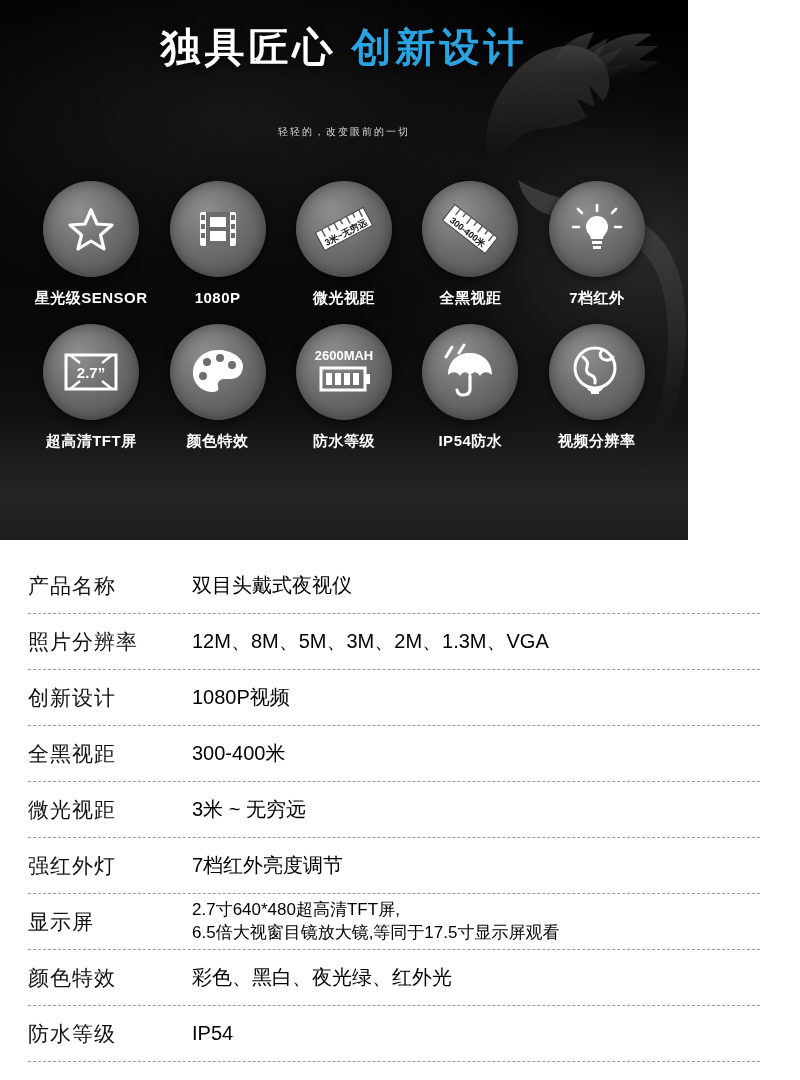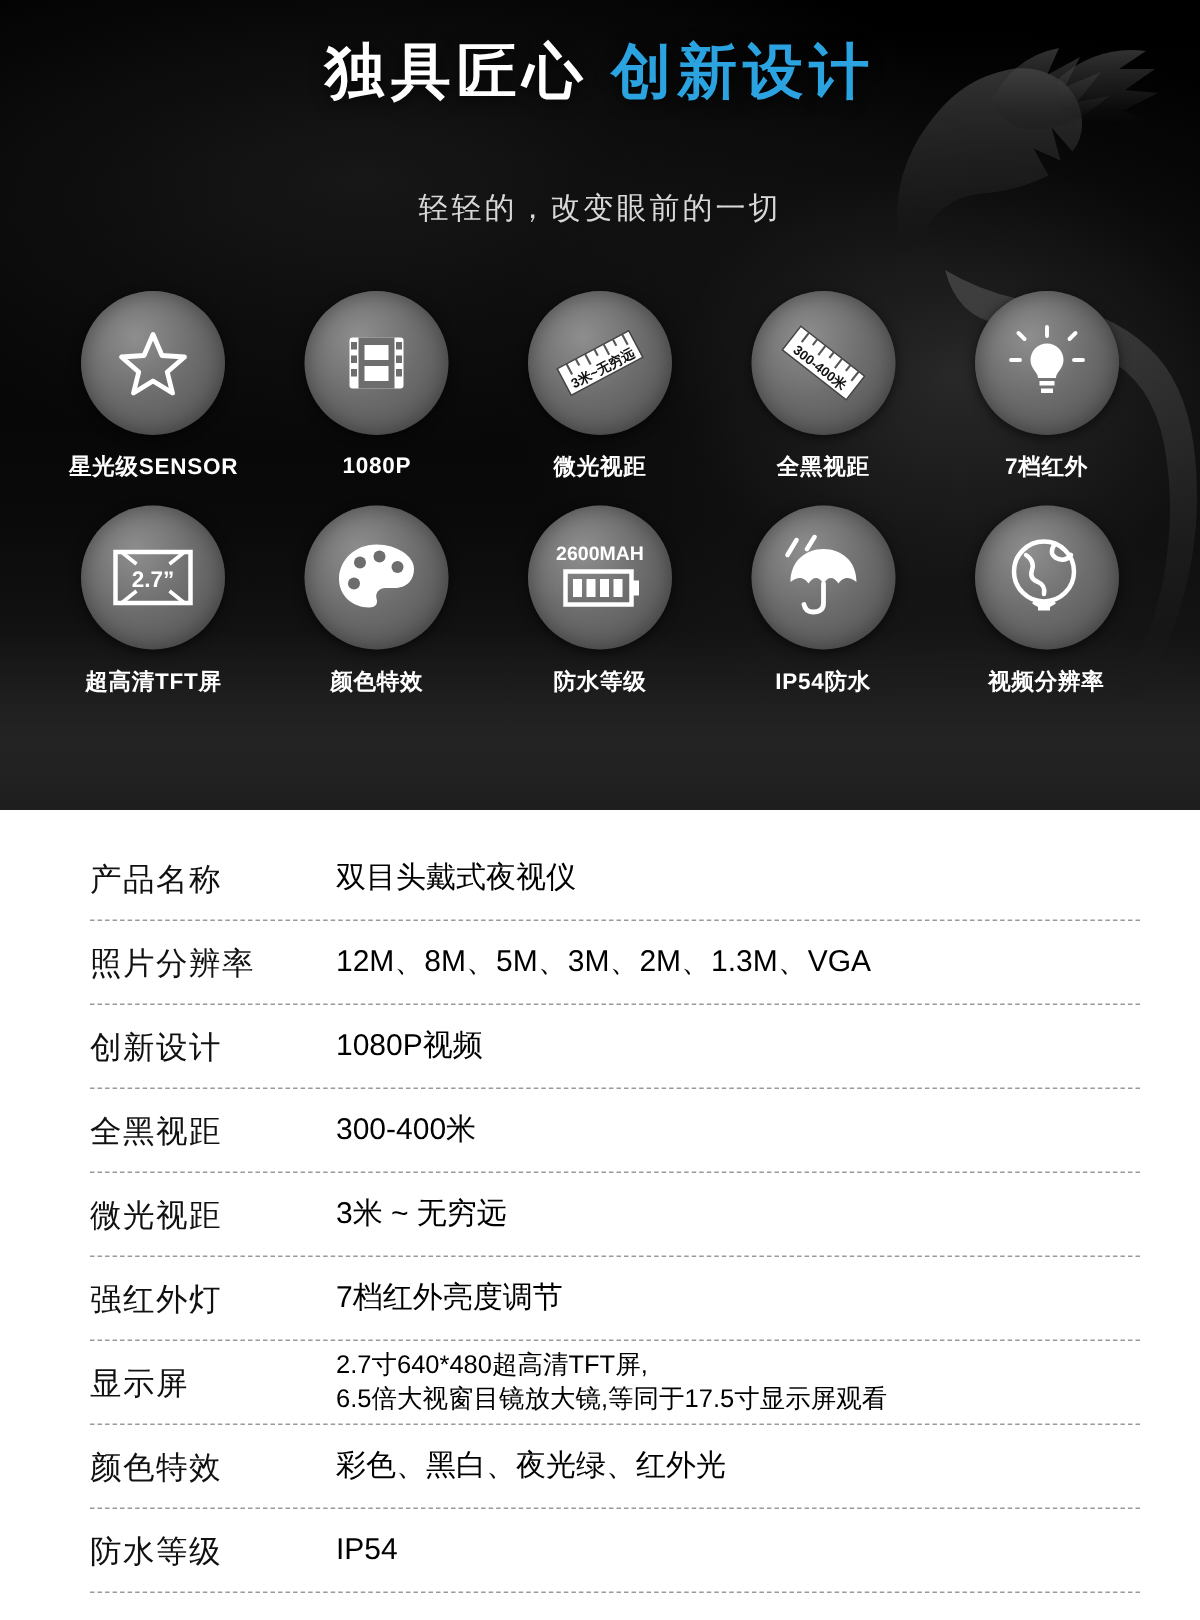--- a/index.html
+++ b/index.html
@@ -12,21 +12,21 @@
   }
   .page {
     position: relative;
     width: 800px;
     height: 1080px;
   }
 
   
   .hero {
     position: relative;
-    width: 800px;
+    width: 688px;
     height: 540px;
     background:
       radial-gradient(ellipse 420px 320px at 640px 250px, rgba(120,120,120,0.30) 0%, rgba(60,60,60,0.12) 45%, rgba(0,0,0,0) 72%),
       radial-gradient(ellipse 600px 260px at 240px 120px, rgba(40,40,40,0.55) 0%, rgba(0,0,0,0) 70%),
       linear-gradient(180deg, #000000 0%, #050505 40%, #0a0a0a 65%, #141414 82%, #1c1c1c 100%);
     overflow: hidden;
   }
   
   .deer {
     position: absolute;
@@ -55,21 +55,21 @@
     letter-spacing: 4px;
     padding-top: 20px;
     text-shadow: 0 2px 10px rgba(0,0,0,0.8);
   }
   .hero-title .accent { color: #2aa3e0; }
   .hero-sub {
     position: relative;
     z-index: 3;
     text-align: center;
     color: #d8d8d8;
-    font-size: 20px;
+    font-size: 10px;
     letter-spacing: 2px;
     margin-top: 50px;
   }
 
   .feature-grid {
     position: relative;
     z-index: 3;
     margin-top: 42px;
     display: grid;
     grid-template-columns: repeat(5, 1fr);
@@ -98,21 +98,21 @@
     letter-spacing: 0.5px;
     white-space: nowrap;
   }
 
   
   .spec {
     position: relative;
     width: 800px;
     height: 540px;
     background: #ffffff;
-    padding: 18px 40px 0 60px;
+    padding: 18px 40px 0 28px;
   }
   .spec-row {
     display: flex;
     align-items: center;
     min-height: 56px;
     border-bottom: 1px dashed #9a9a9a;
   }
   .spec-row:last-child { border-bottom: 1px dashed #9a9a9a; }
   .spec-key {
     width: 150px;

